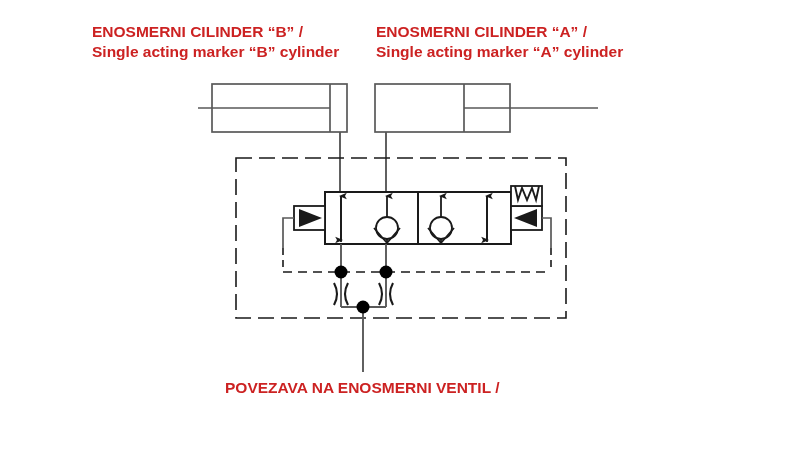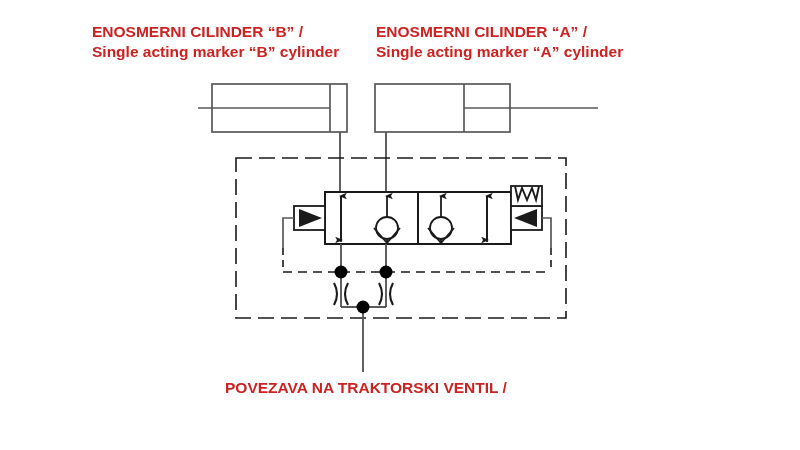--- a/index.html
+++ b/index.html
@@ -151,16 +151,16 @@
     <div class="l1">ENOSMERNI CILINDER “B” /</div>
     <div class="l2">Single acting marker “B” cylinder</div>
   </div>
 
   <div class="label" id="label-cyl-a">
     <div class="l1">ENOSMERNI CILINDER “A” /</div>
     <div class="l2">Single acting marker “A” cylinder</div>
   </div>
 
   <div class="label" id="label-tractor">
-    <div class="l1">POVEZAVA NA TRAKTORSKI VENTIL /</div>
+    <div class="l1">POVEZAVA NA ENOSMERNI VENTIL /</div>
   </div>
 
 </div>
 
 </body></html>

